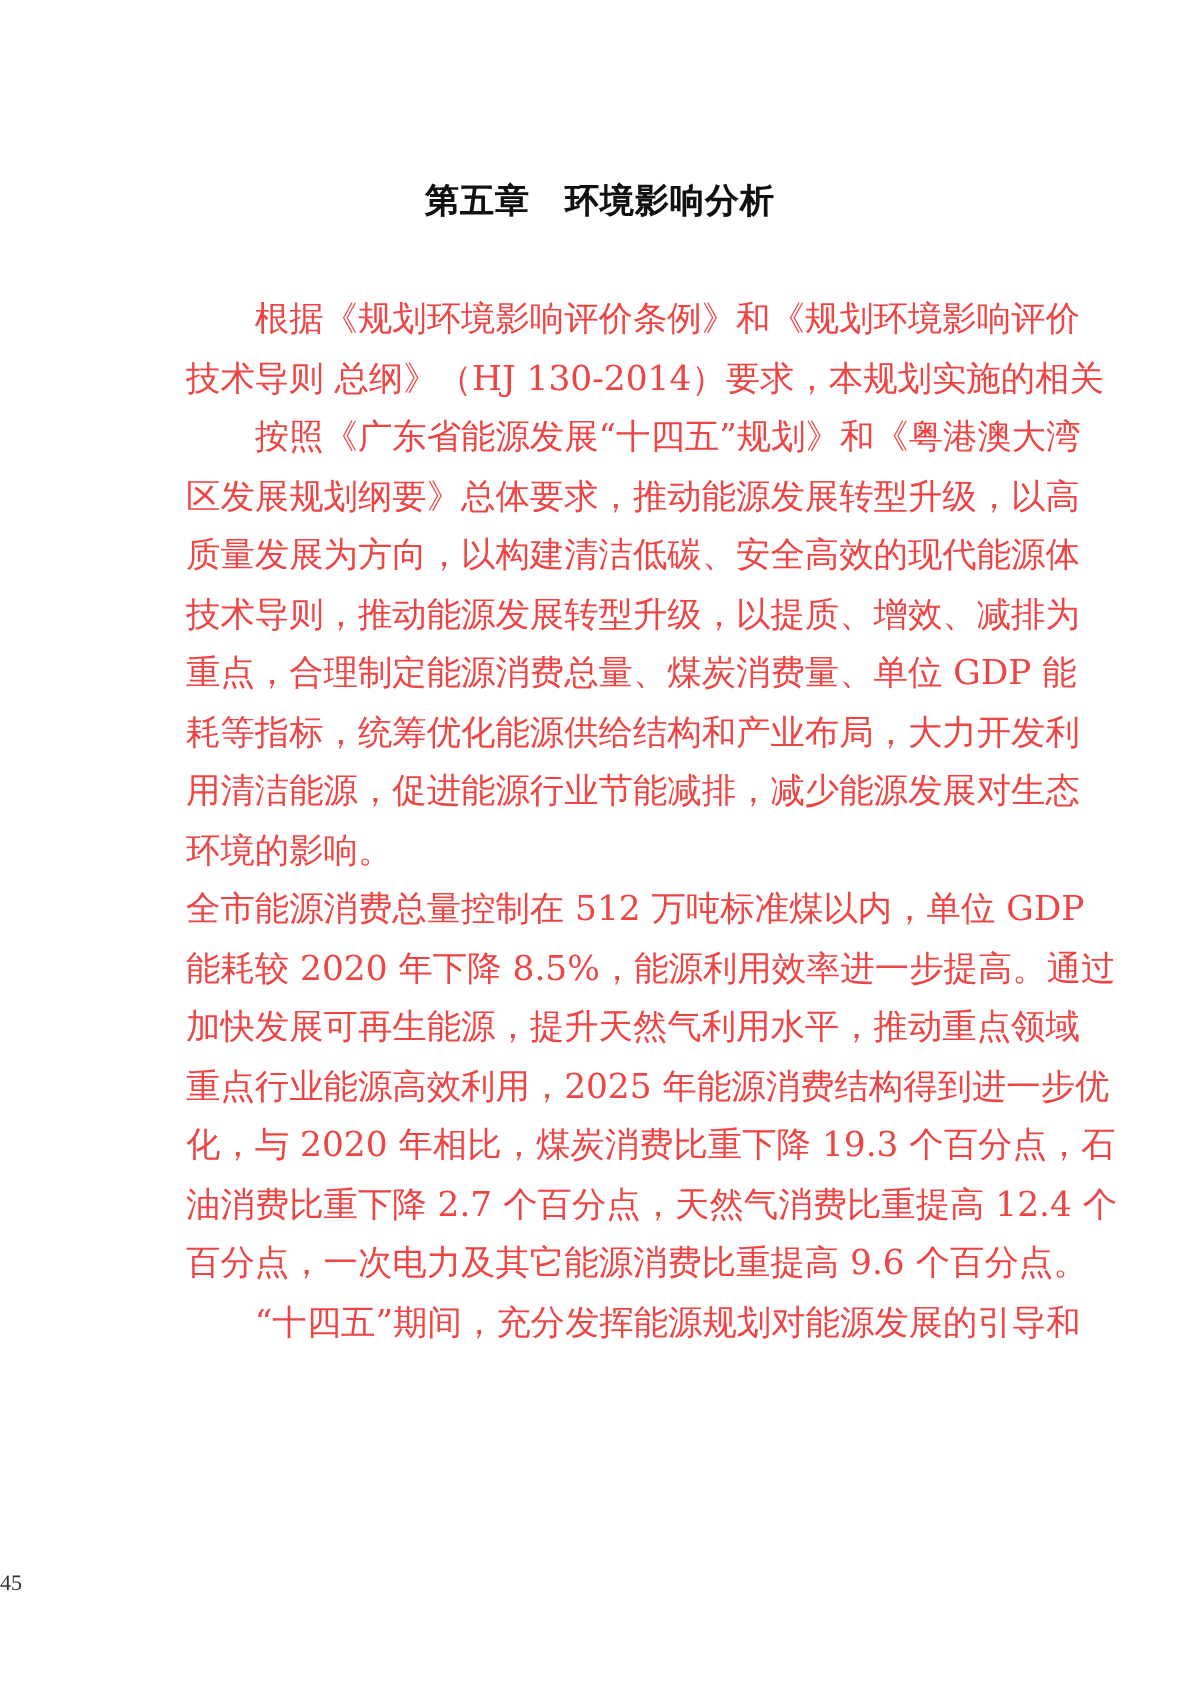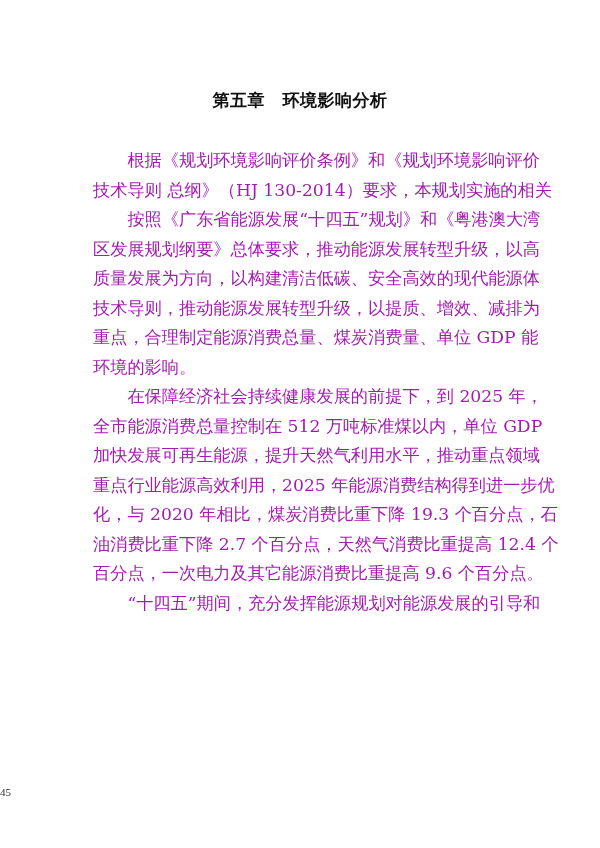--- a/index.html
+++ b/index.html
@@ -5,21 +5,21 @@
   html, body { margin: 0; padding: 0; background: #ffffff; }
   body { width: 600px; height: 848px; position: relative; overflow: hidden; }
   .page { position: absolute; left: 0; top: 0; width: 600px; height: 602px; background: #fff; border-radius: 20px; }
   .title {
     position: absolute; left: 0; top: 89px; width: 600px; text-align: center;
     font-family: "DejaVu Sans", sans-serif; font-weight: bold; font-size: 17px;
     color: #111; letter-spacing: 0.5px;
   }
   .body {
     position: absolute; left: 93px; top: 146px; width: 424px;
-    font-family: "DejaVu Serif", serif; font-size: 17.2px; color: #a21caf;
+    font-family: "DejaVu Serif", serif; font-size: 17.2px; color: #ef4444;
     line-height: 29.5px; text-align: justify; text-justify: inter-character;
   }
   .line { display: block; text-align-last: justify; white-space: nowrap; }
   .line.last { text-align-last: left; }
   .indent { padding-left: 2em; }
   .pagenum {
     position: absolute; left: 0; top: 786px; width: 600px; text-align: left;
     font-family: "Liberation Serif", serif; font-size: 11px; color: #333;
   }
 </style>
@@ -35,26 +35,28 @@
       <span class="line indent">根据《规划环境影响评价条例》和《规划环境影响评价</span>
       <span class="line">技术导则 总纲》（HJ 130-2014）要求，本规划实施的相关</span>
     </div>
 
     <div>
       <span class="line indent">按照《广东省能源发展“十四五”规划》和《粤港澳大湾</span>
       <span class="line">区发展规划纲要》总体要求，推动能源发展转型升级，以高</span>
       <span class="line">质量发展为方向，以构建清洁低碳、安全高效的现代能源体</span>
       <span class="line">技术导则，推动能源发展转型升级，以提质、增效、减排为</span>
       <span class="line">重点，合理制定能源消费总量、煤炭消费量、单位 GDP 能</span>
+      <span class="line">耗等指标，统筹优化能源供给结构和产业布局，大力开发利</span>
+      <span class="line">用清洁能源，促进能源行业节能减排，减少能源发展对生态</span>
       <span class="line last">环境的影响。</span>
     </div>
 
     <div>
-      <span class="line indent">在保障经济社会持续健康发展的前提下，到 2025 年，</span>
       <span class="line">全市能源消费总量控制在 512 万吨标准煤以内，单位 GDP</span>
+      <span class="line">能耗较 2020 年下降 8.5%，能源利用效率进一步提高。通过</span>
       <span class="line">加快发展可再生能源，提升天然气利用水平，推动重点领域</span>
       <span class="line">重点行业能源高效利用，2025 年能源消费结构得到进一步优</span>
       <span class="line">化，与 2020 年相比，煤炭消费比重下降 19.3 个百分点，石</span>
       <span class="line">油消费比重下降 2.7 个百分点，天然气消费比重提高 12.4 个</span>
       <span class="line last">百分点，一次电力及其它能源消费比重提高 9.6 个百分点。</span>
     </div>
 
     <div>
       <span class="line indent">“十四五”期间，充分发挥能源规划对能源发展的引导和</span>
     </div>

